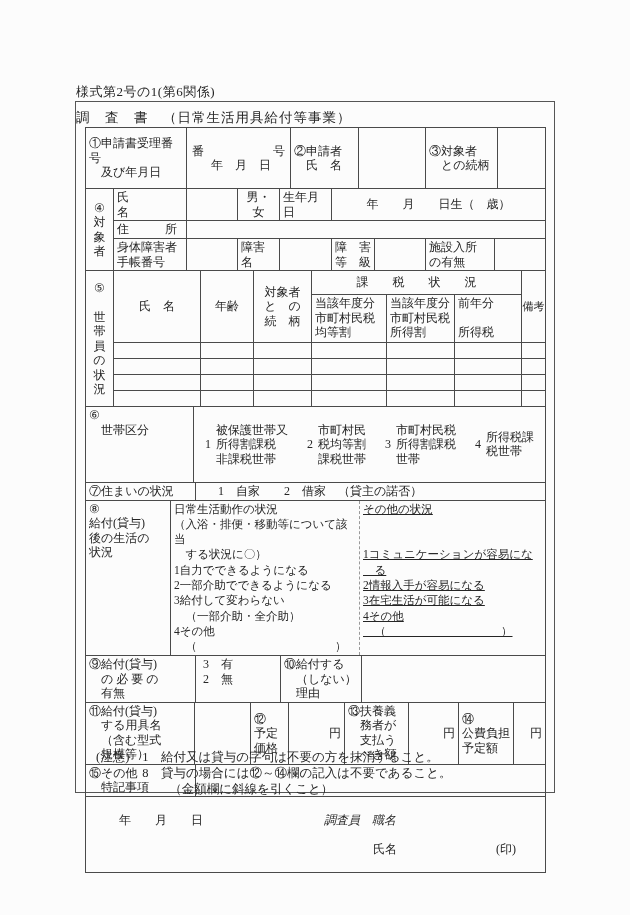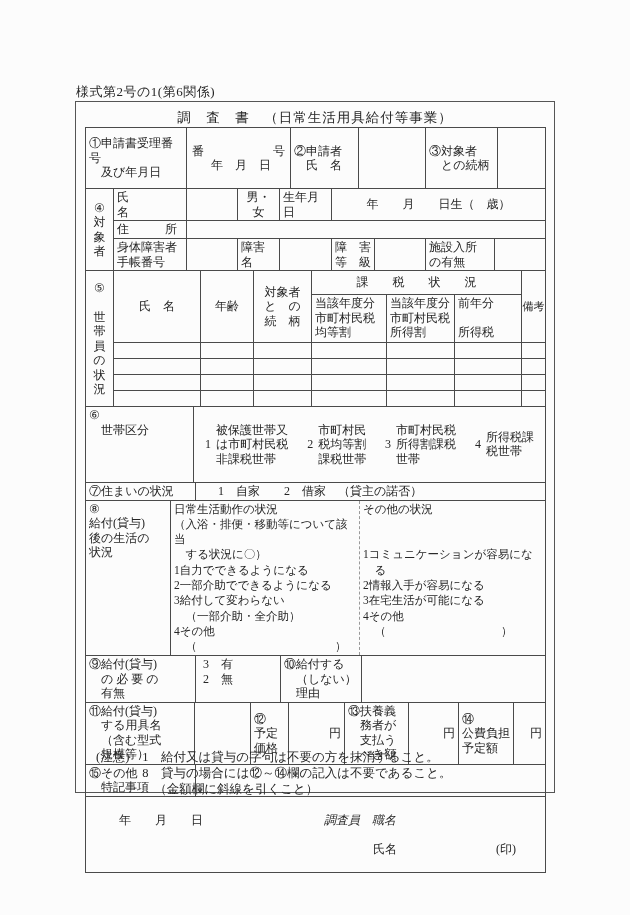--- a/index.html
+++ b/index.html
@@ -15,60 +15,60 @@
     position:absolute; left:76px; top:83px;
     font-size:13px; letter-spacing:.5px;
   }
   .outer {
     position:absolute; left:75px; top:101px;
     width:480px; height:692px;
     border:1.5px solid #555;
     background:#fcfcfc;
   }
   .title {
-    margin-top:7px; text-align:center;
+    margin-top:7px; 
     font-size:13.5px; letter-spacing:1px; font-weight:normal;
   }
   .tables { position:absolute; left:9px; top:25px; width:501px; }
   table { border-collapse:collapse; table-layout:fixed; width:460px; }
   table + table { margin-top:-1px; }
   td {
     border:1px solid #4a4a4a;
     font-size:12px; line-height:14.5px;
     padding:1px 3px;
     vertical-align:middle;
     white-space:pre-line;
     overflow:hidden;
   }
   .tc { text-align:center; }
   .tr { text-align:right; }
   .vtop { vertical-align:top; }
   .tight { padding:1px 0; font-size:11px; }
   .dash-b { border-bottom:1px dashed #999; }
   .dash-r { border-right:1px dashed #999; }
-  .dash-l { border-left:1px dashed #999; }
+  .dash-l { border-left:1px dashed #999;text-decoration:underline; }
   .small { font-size:11.5px; line-height:15.3px; }
   .b1c2 { display:flex; flex-direction:column; height:100%; justify-content:space-between; }
   .b1c2a { display:flex; justify-content:space-between; padding:0 2px; }
   .b1c2b { text-align:right; padding-right:16px; }
   .opts { display:flex; align-items:center; justify-content:space-between; padding:0 8px; height:100%; }
   .opt { display:flex; align-items:center; }
   .opt .num { margin-right:5px; }
   .opt .txt { white-space:pre-line; text-align:left; }
   .housing-line { padding-left:22px; }
   .f1 { display:flex; padding-left:30px; }
   .f1b { margin-left:auto; width:218px;font-style:italic; }
   .f2 { display:flex; padding-left:284px; }
   .f2 .seal { margin-left:auto; margin-right:26px; }
   .notes {
     position:absolute; left:20px; top:647px;
     display:flex; gap:13px;
     font-size:12.5px; line-height:16px; width:445px;
   }
-  .notes .indent { padding-left:12px; }
+  .notes .indent { padding-left:27px; }
 </style>
 </head>
 <body>
 
 <div class="page">
   <div class="formno">様式第2号の1(第6関係)</div>
 
   <div class="outer">
     <div class="title">調　査　書　（日常生活用具給付等事業）</div>
 
@@ -236,21 +236,21 @@
           </colgroup>
         <tbody>
             <tr style="height:48px">
           <td class="vtop">⑥
 　世帯区分</td>
           <td>
             <div class="opts">
               <div class="opt">
                 <span class="num">1</span>
                 <span class="txt">被保護世帯又
-は市町村民税
+所得割課税
 非課税世帯</span>
               </div>
               <div class="opt">
                 <span class="num">2</span>
                 <span class="txt">市町村民
 税均等割
 課税世帯</span>
               </div>
               <div class="opt">
                 <span class="num">3</span>

